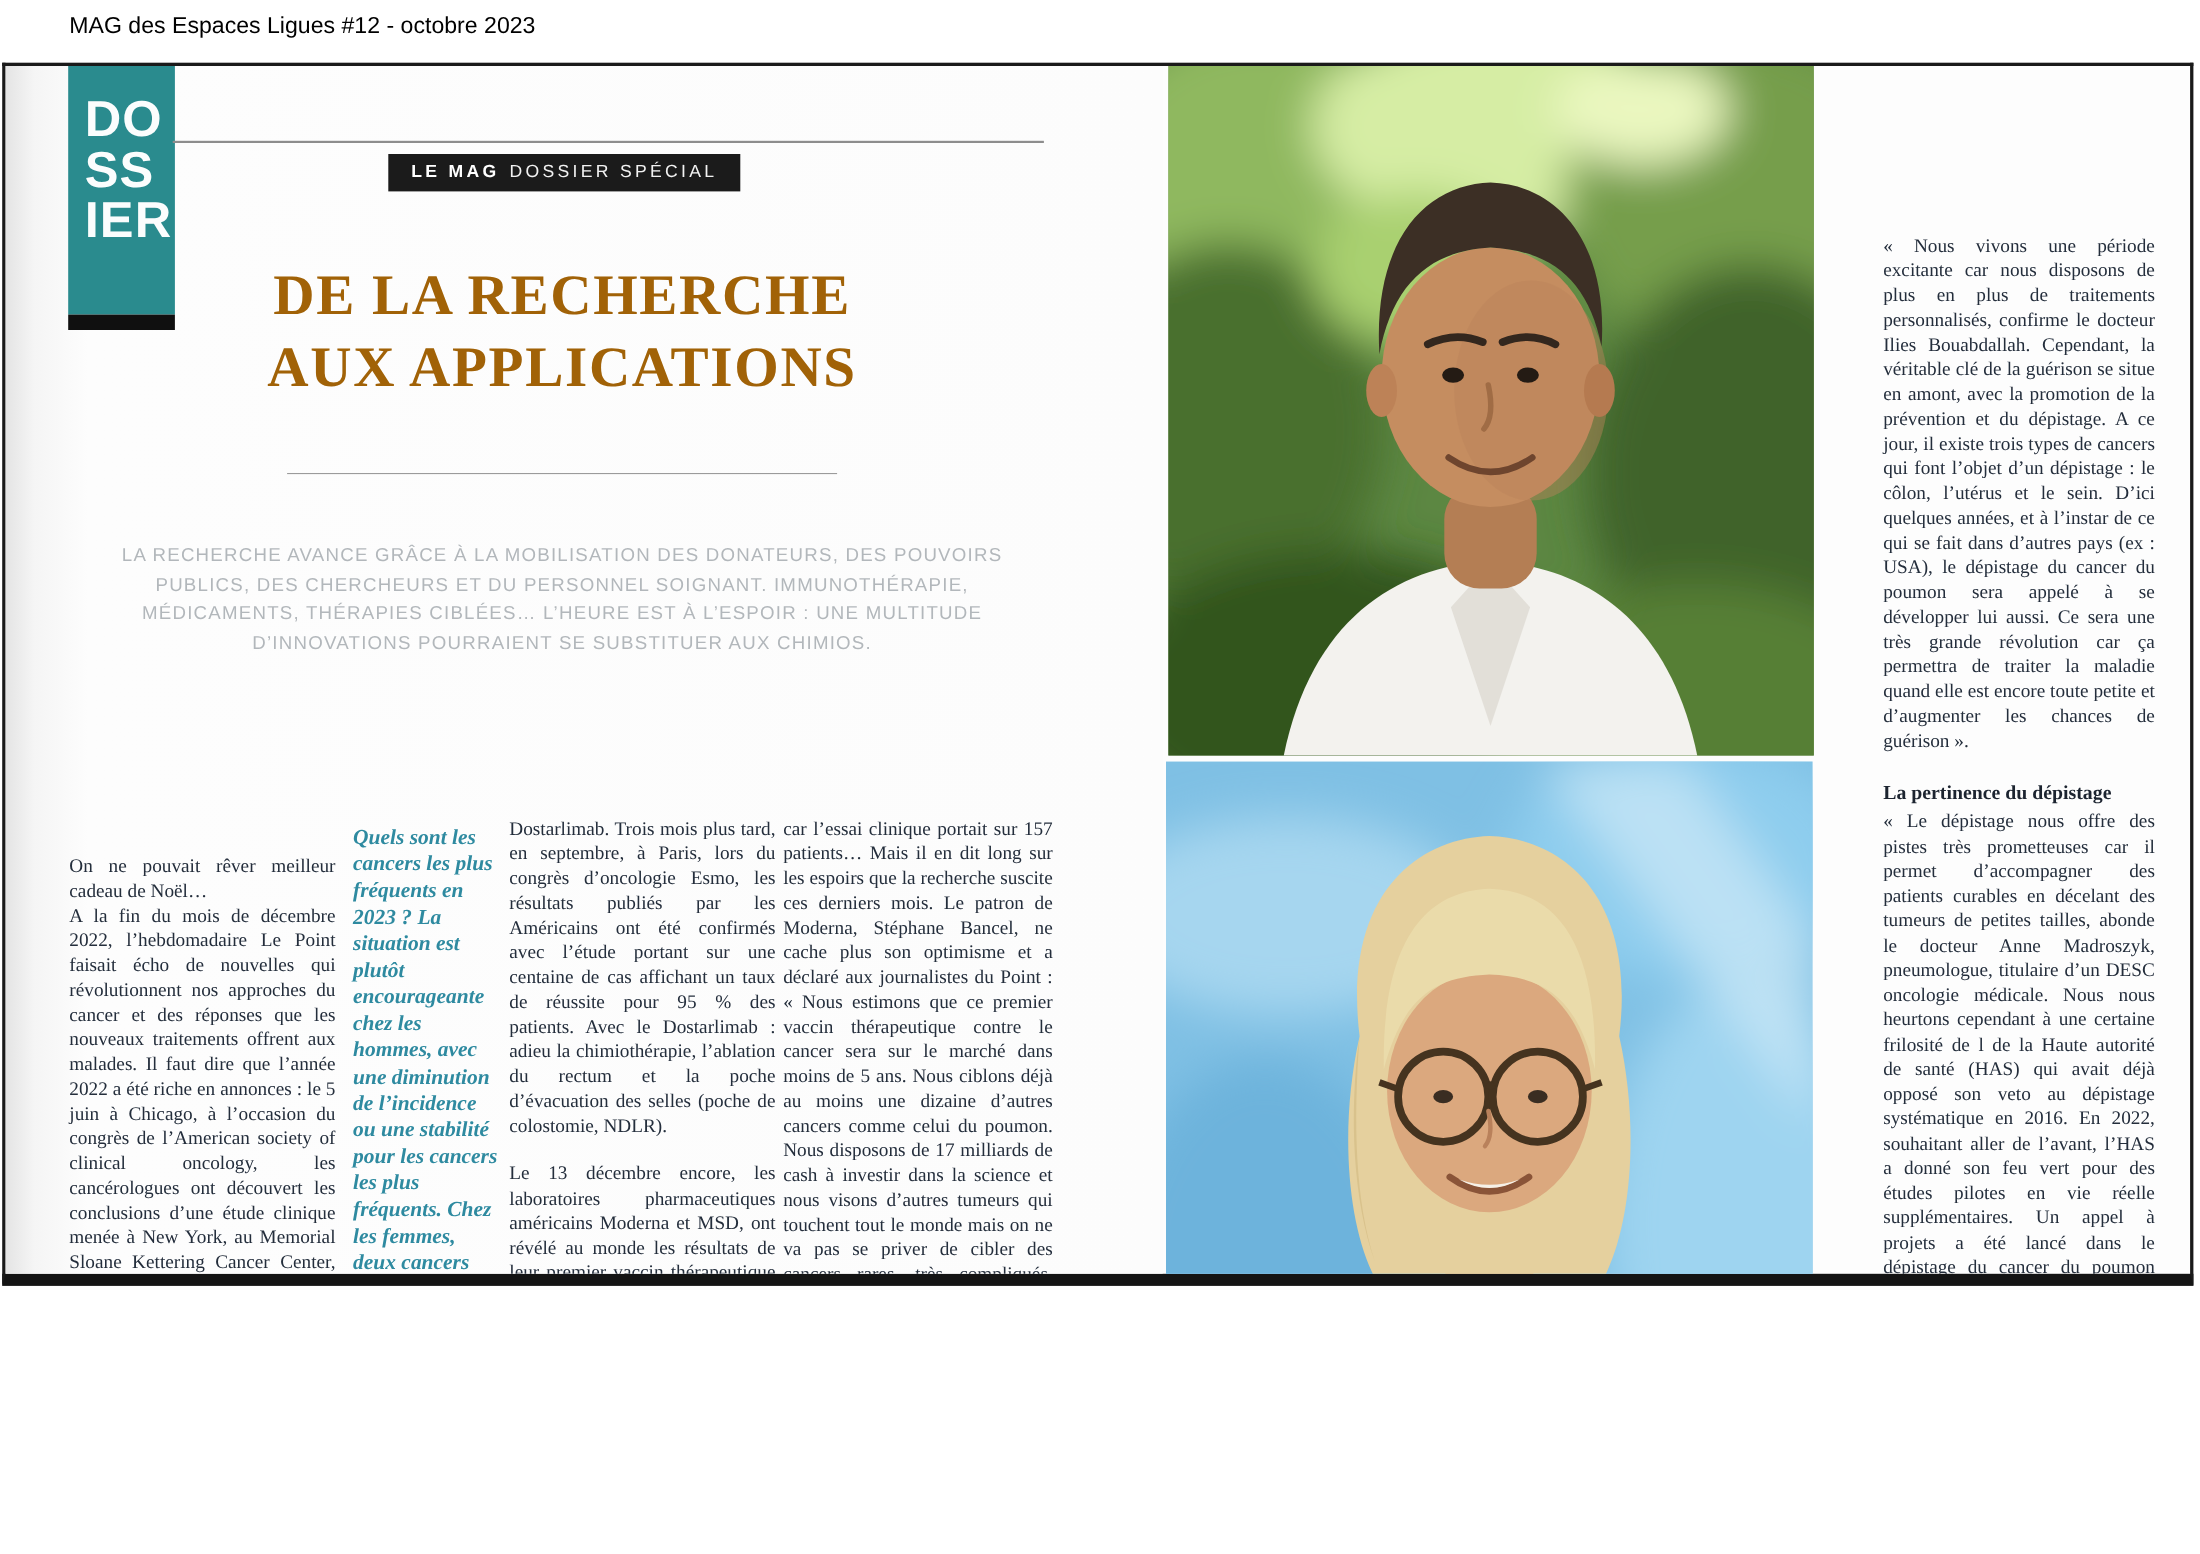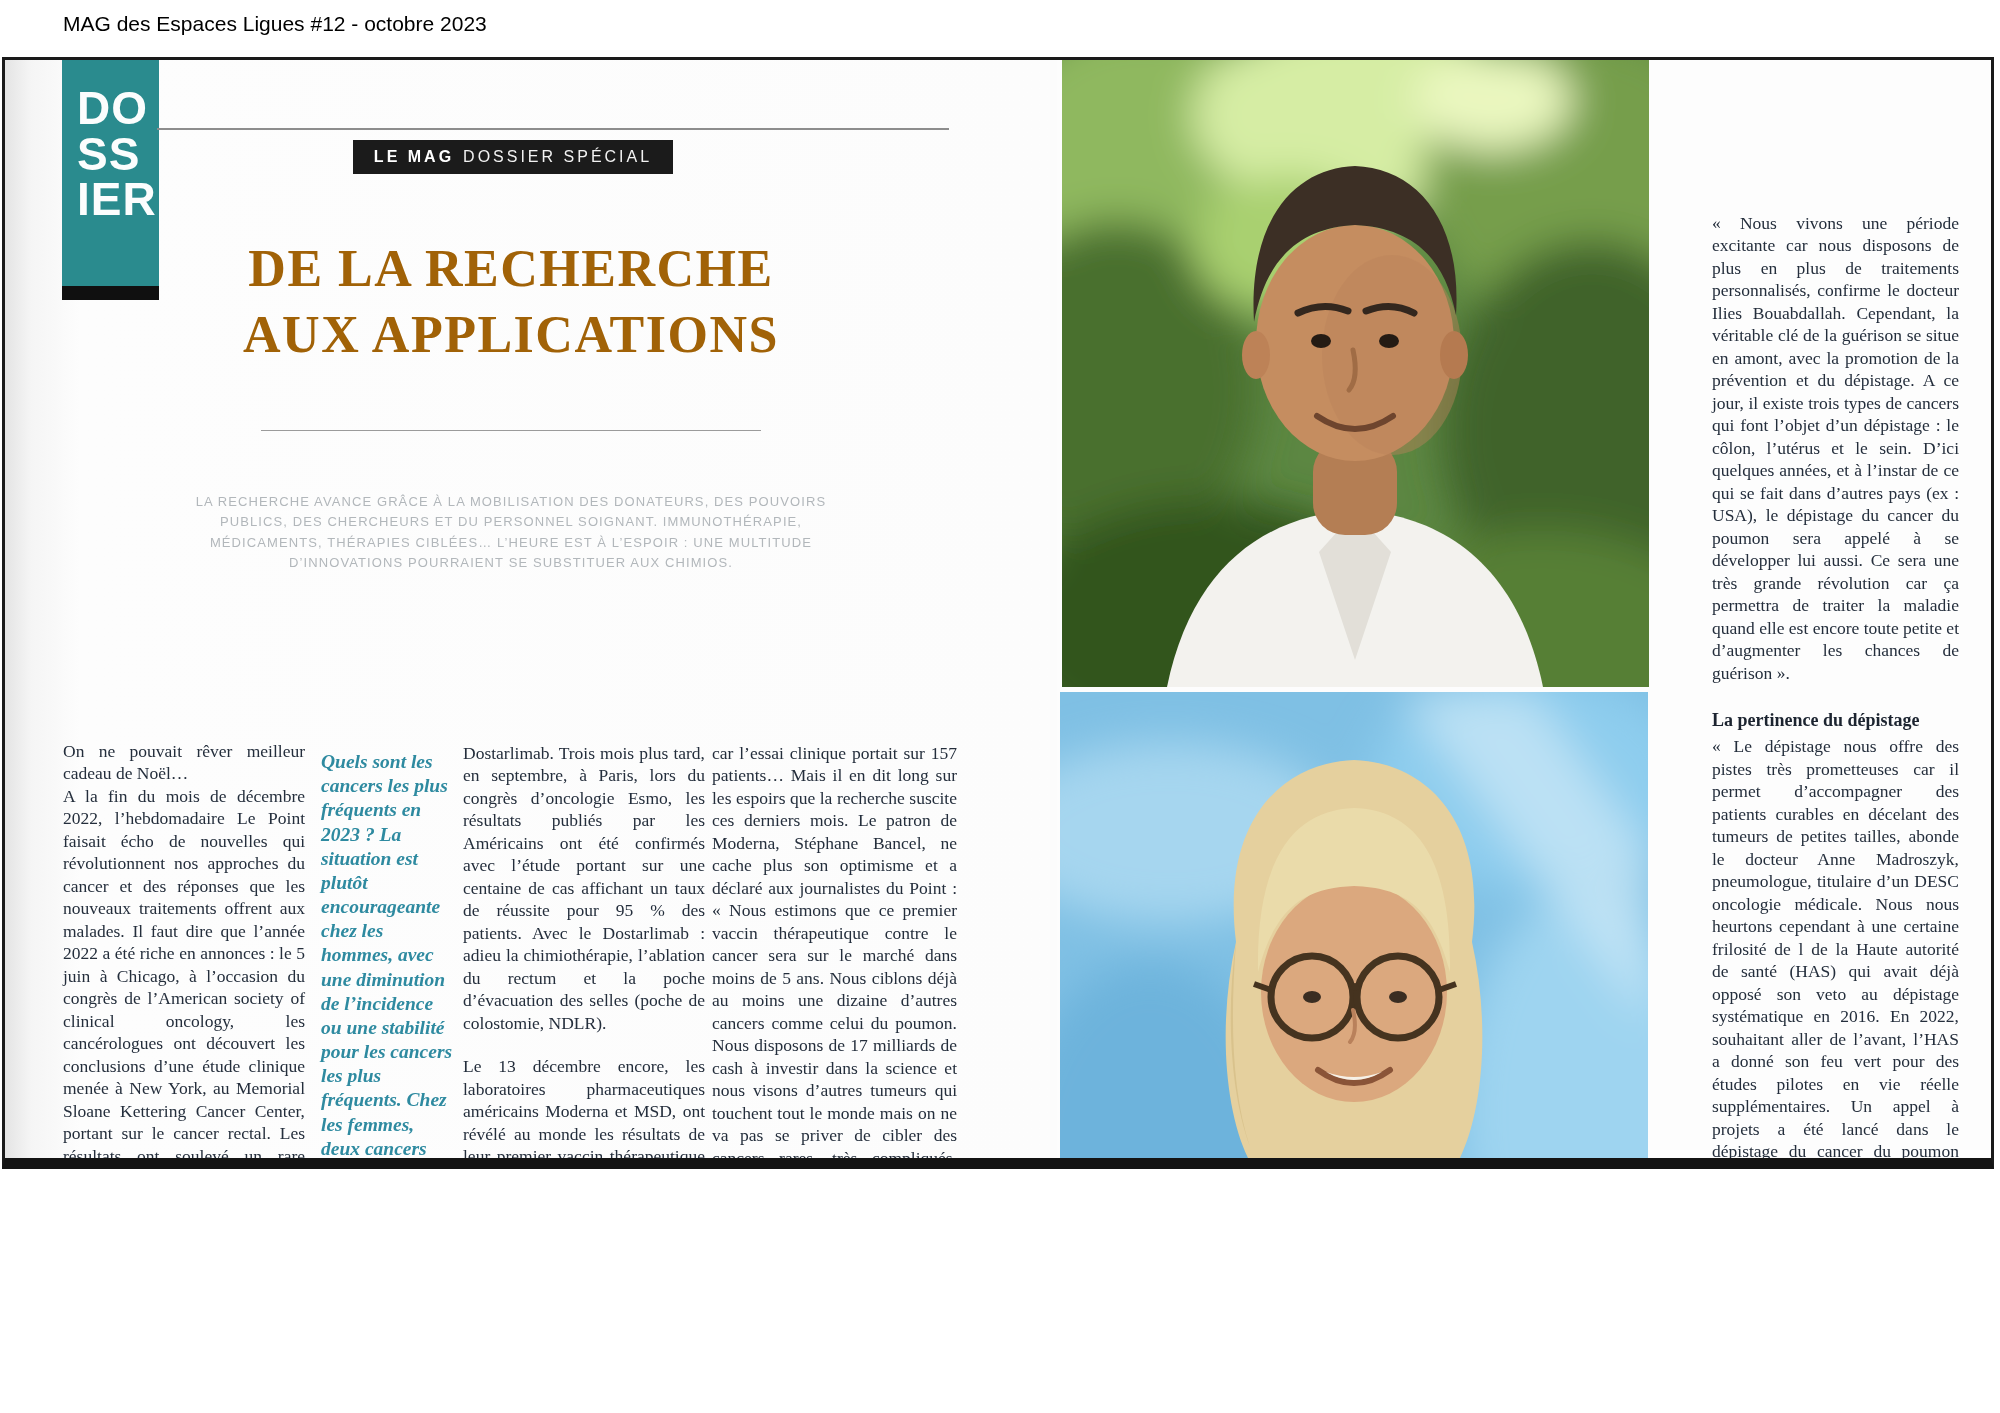--- a/index.html
+++ b/index.html
@@ -33,27 +33,27 @@
   .section-badge .b2 { font-weight:400; color:#f2f2f2; }
 
   
   .article-title { left:150px; top:176px; width:712px; text-align:center;
     font-family:"Liberation Serif", serif; font-weight:700; font-size:52px;
     letter-spacing:1.5px; color:#a16207; line-height:1.27; }
   .title-divider { left:256px; top:370px; width:500px; height:1px; background:#9b9b9b; }
 
   
   .article-subtitle { left:85px; top:432px; width:842px; text-align:center;
-    font-family:"Liberation Sans", sans-serif; font-weight:300; font-size:13px;
+    font-family:"Liberation Sans", sans-serif; font-weight:300; font-size:17px;
     letter-spacing:1.1px; color:#b2b7bb; line-height:1.56; }
 
   
   .bodytext { font-family:"Liberation Serif", serif; font-size:17.5px;
     line-height:1.285; color:#242e3c; text-align:justify; }
-  .col-1 { left:58px;  top:680px; width:242px; }
+  .col-1 { left:58px;  top:716px; width:242px; }
   .col-3 { left:458px; top:682px; width:242px; }
   .col-4 { left:707px; top:682px; width:245px; }
   .gap-par { margin-top:21px; }
   .pull-quote { left:316px; top:690px; width:133px;
     font-family:"Liberation Serif", serif; font-style:italic; font-weight:700;
     font-size:19.5px; line-height:1.24; color:#2e8aa0; text-align:left; }
 
   
   .right-col { left:1707px; top:152px; width:247px; }
   .right-col .heading { margin-top:25px; font-weight:700; font-size:18px; color:#1c2430;

